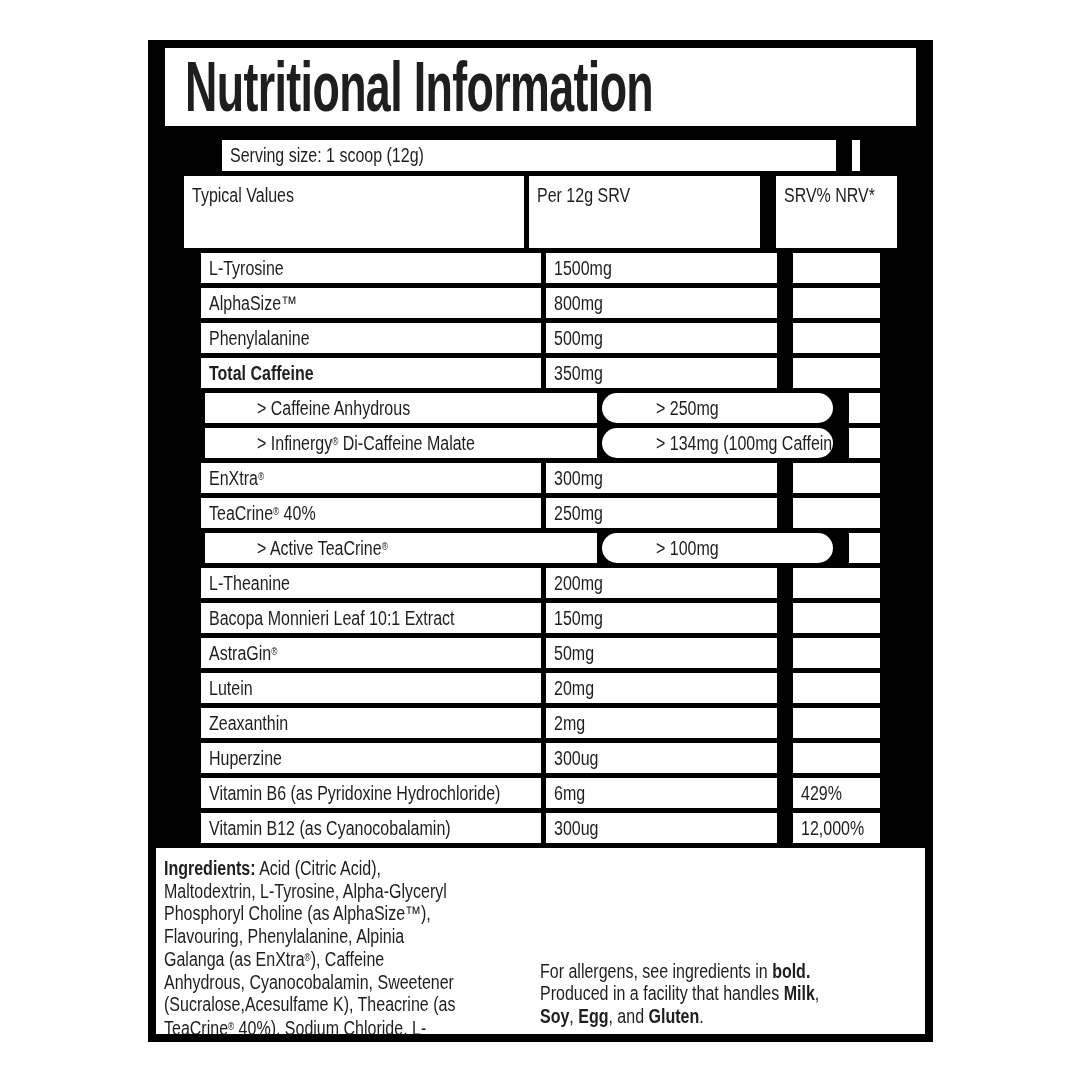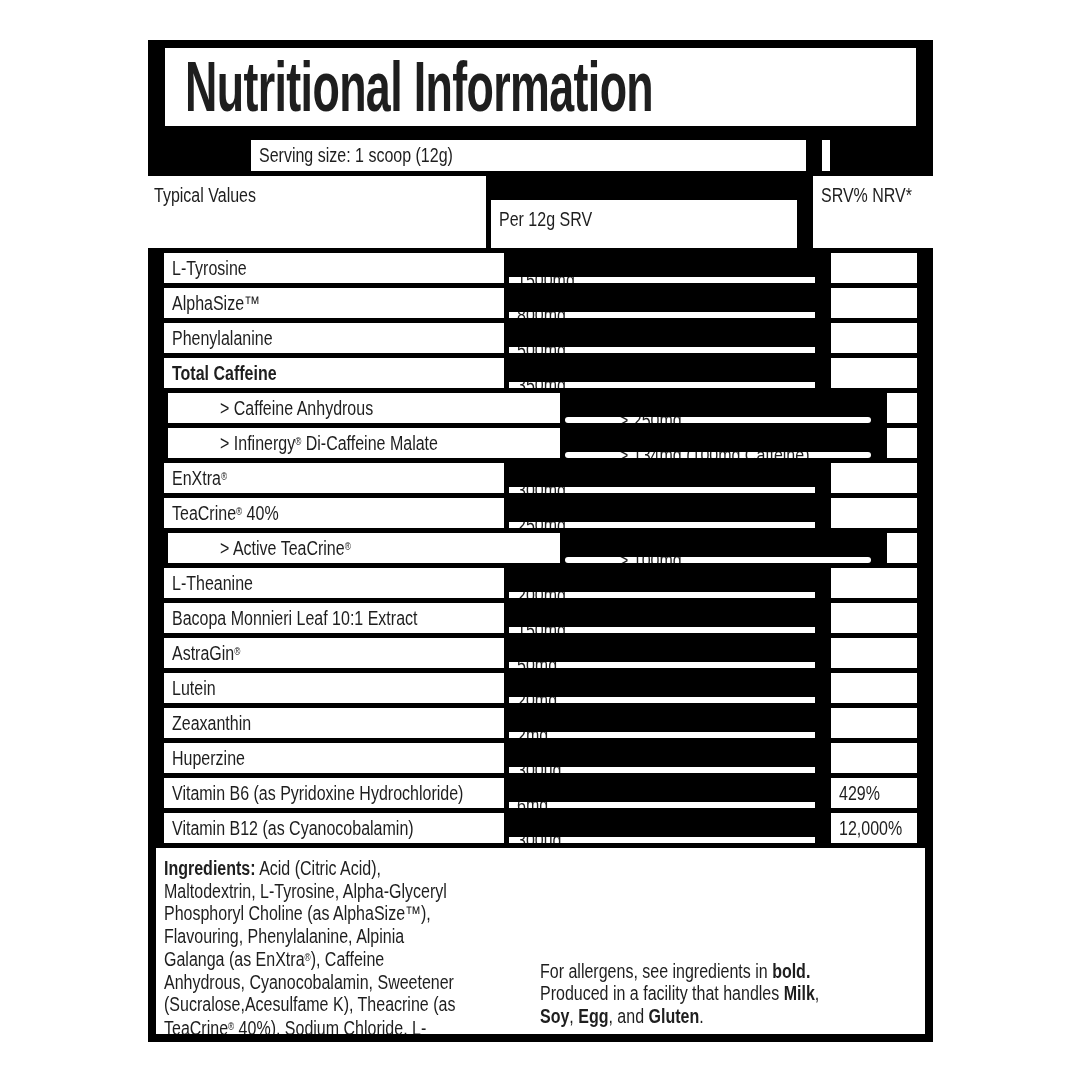--- a/index.html
+++ b/index.html
@@ -46,23 +46,23 @@
   .row{display:flex;flex:0 0 auto;}
   .serving-row{height:31px;}
   .header-row{height:72px;margin-top:5px;}
   .body-row{height:30px;margin-top:5px;}
   .cell{
     background:var(--cellbg);
     display:flex;align-items:center;
     overflow:hidden;
   }
   .c1{width:340px;padding-left:8px;}
-  .c2{width:306px;margin-left:5px;padding-left:8px;margin-top:24px;}
+  .c2{width:231px;margin-left:5px;padding-left:8px;}
   .c3{flex:1;margin-left:16px;padding-left:8px;}
-  .span2{width:555px;padding-left:8px;}
+  .span2{width:614px;padding-left:8px;}
   .header-row .cell{align-items:flex-start;padding-top:8px;}
   .body-row.sub .c1{margin-left:4px;width:392px;padding-left:52px;}
   .body-row.sub .c2{padding-left:54px;border-radius:15px;}
   .body-row.bold .c1{font-weight:bold;}
   .condensed{
     display:inline-block;
     font-size:20px;
     white-space:nowrap;
     transform:scaleX(0.8);
     transform-origin:0 50%;

